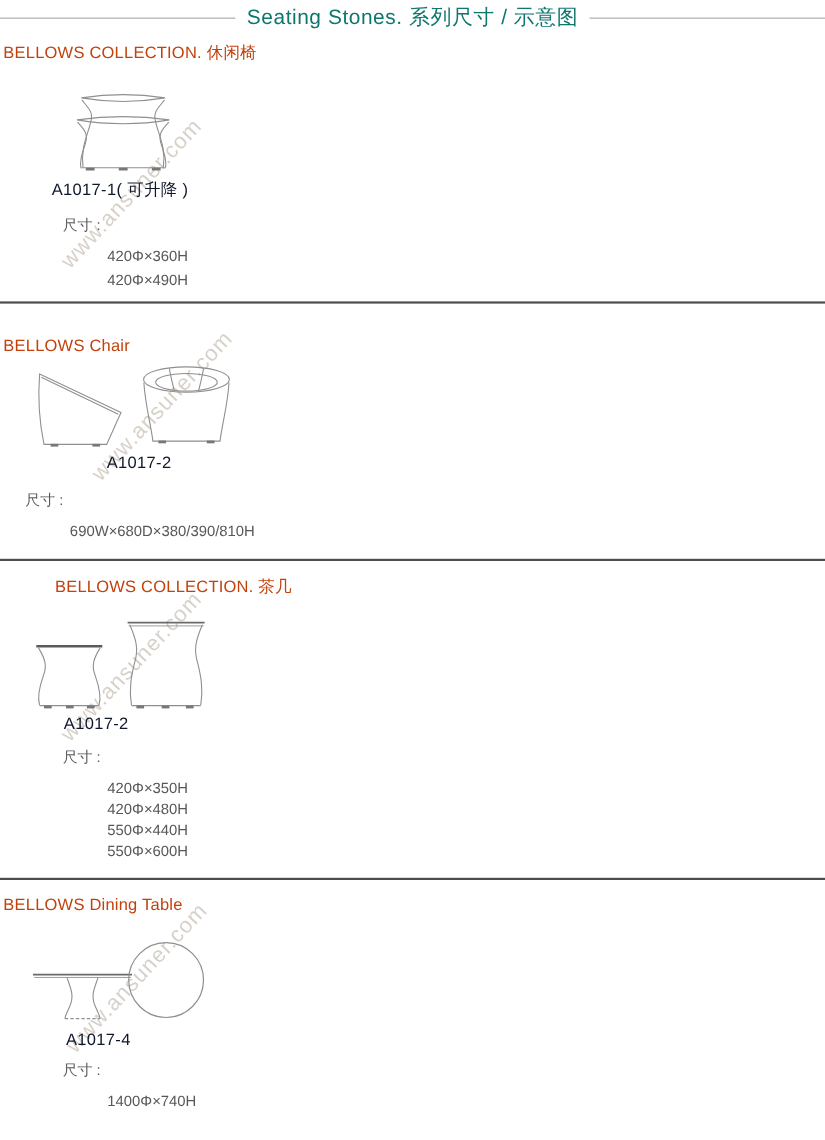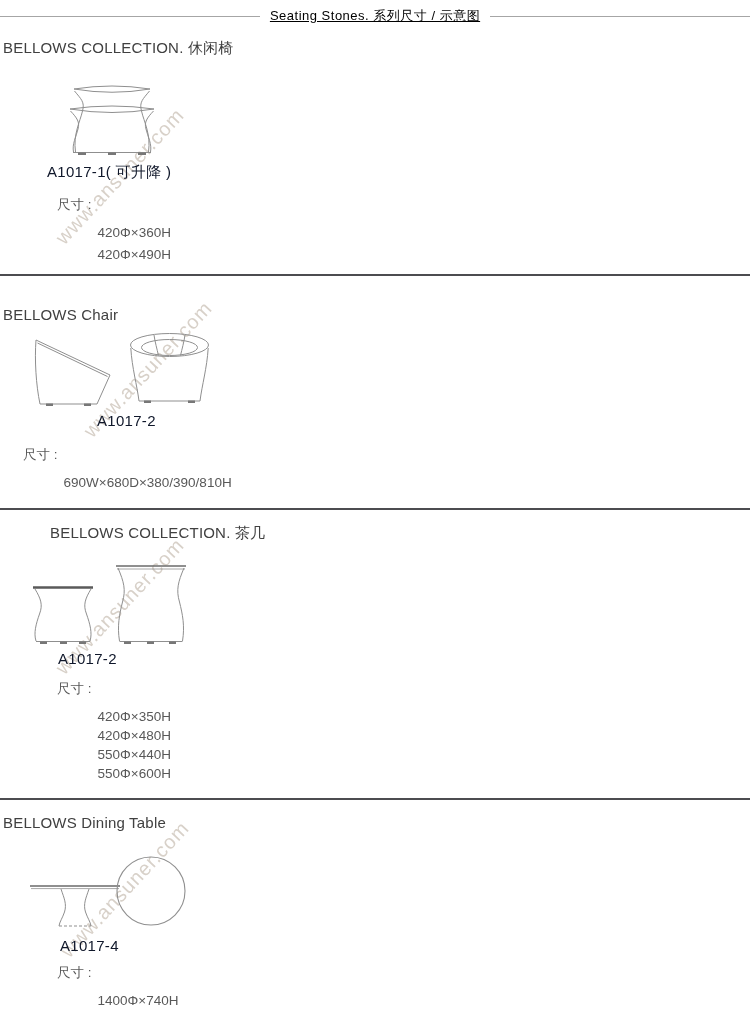--- a/index.html
+++ b/index.html
@@ -10,26 +10,26 @@
     font-family:"Liberation Sans","DejaVu Sans",sans-serif;
     overflow:hidden;
   }
   
   .title-row{
     position:absolute;left:0;top:2px;width:750px;height:28px;
     display:flex;align-items:center;
   }
   .title-rule{flex:1;height:0;border-top:1px solid #a6a6a6;}
   .title-text{
-    padding:0 10px;font-size:13px;color:#000000;letter-spacing:.5px;white-space:nowrap;text-decoration:underline;
+    padding:0 10px;font-size:19px;color:#0f766e;letter-spacing:.5px;white-space:nowrap;
   }
   
   .sec-heading{
     position:absolute;left:3px;
-    font-size:15px;color:#404040;letter-spacing:.2px;white-space:nowrap;
+    font-size:15px;color:#c2410c;letter-spacing:.2px;white-space:nowrap;
   }
   .divider{position:absolute;left:0;width:750px;height:2px;background:#4c4c50;}
   
   .model-label{
     position:absolute;font-size:15px;color:#0f172a;text-align:left;letter-spacing:.3px;
   }
   .dims{
     position:absolute;display:flex;align-items:flex-start;
     font-size:13.5px;color:#585858;justify-content:space-between;
   }

